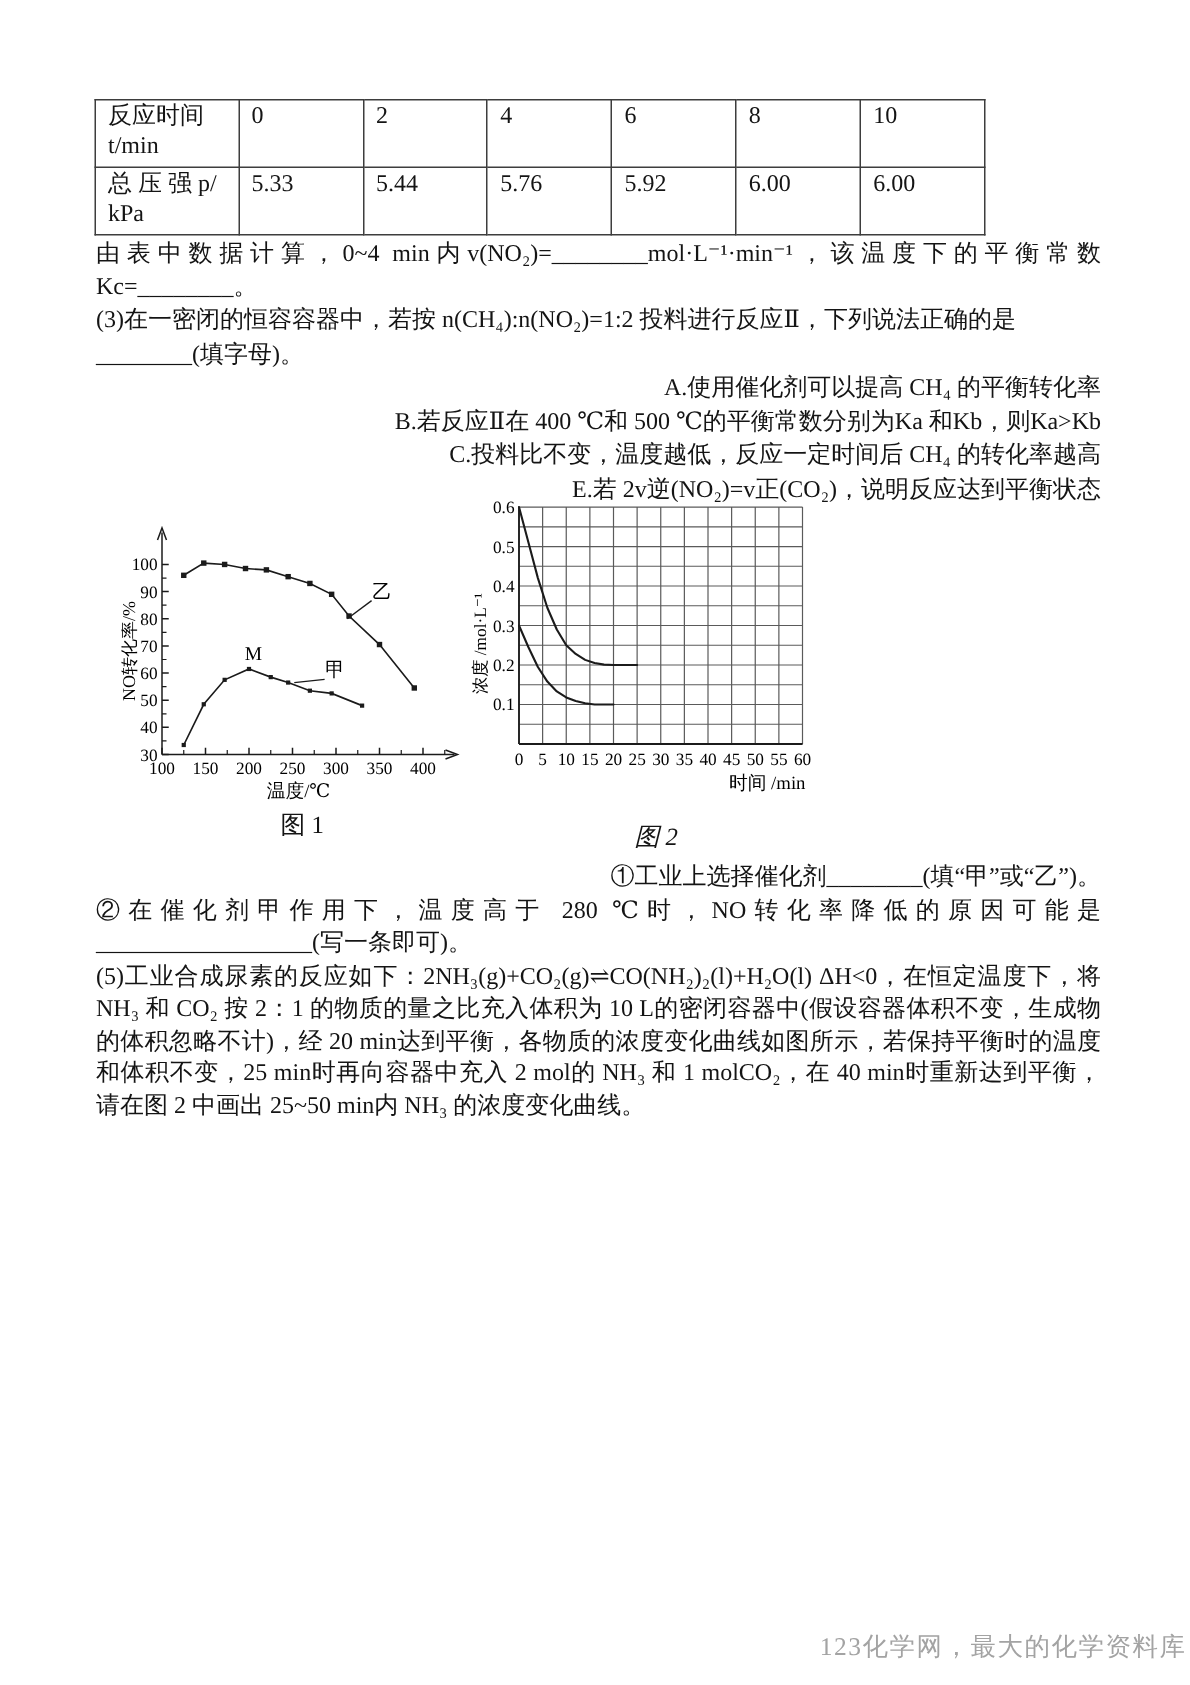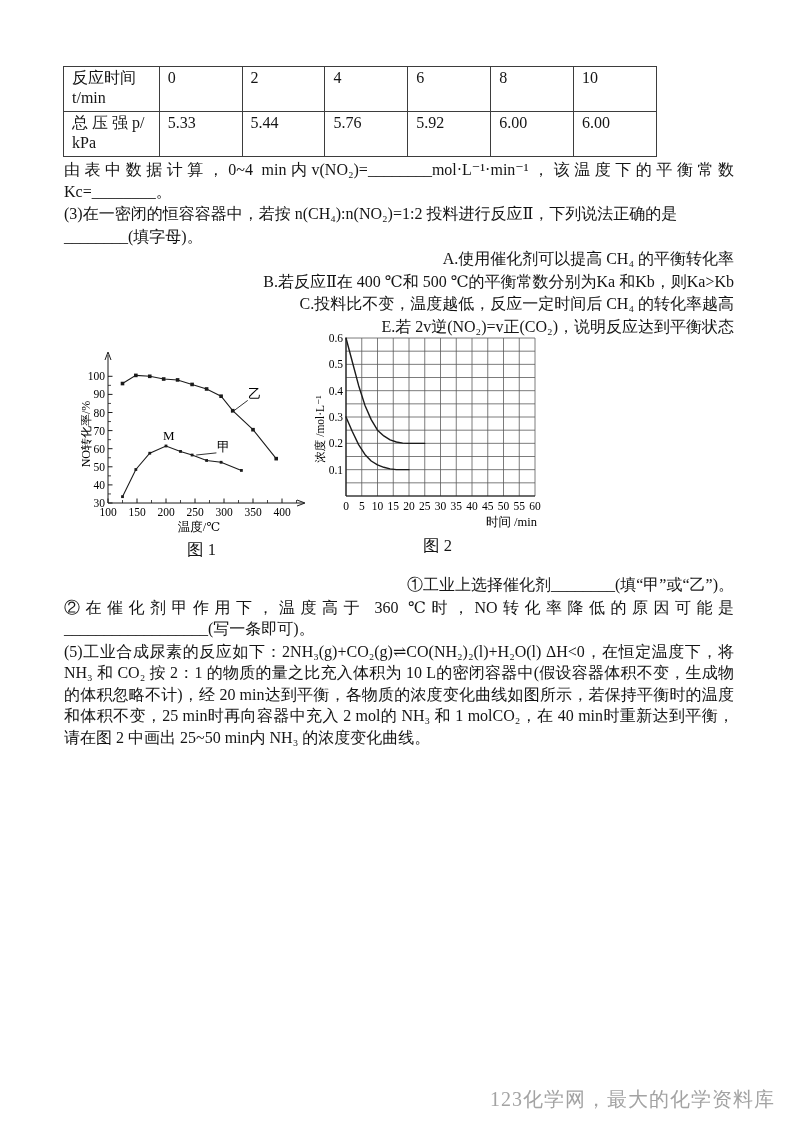--- a/index.html
+++ b/index.html
@@ -36,27 +36,27 @@
   td.hcell .cn{font-style:normal;}
   td.vcell{width:72px;}
   p{margin:1px;}
   .opt{text-align:right;}
   .figures{position:relative;height:234px;margin:2px 0 0 0;}
   .figures svg{position:absolute;}
   #fig1{left:18px;top:0px;}
   #fig2{left:250px;top:-10px;}
   .caption{position:absolute;font-size:16.5px;}
   #cap1{left:124px;top:200px;}
-  #cap2{left:360px;top:196px;}
+  #cap2{left:360px;top:208px;font-style:italic;}
   .footer{
     position:absolute;
-    top:1086px;left:0;width:775px;
+    top:1086px;left:16px;width:775px;
     text-align:right;
     color:#a3a3a3;
-    font-size:20px;
+    font-size:17px;
     letter-spacing:1px;
   }
 </style>
 </head>
 <body>
 
 <div class="content">
 
   <table class="data">
     <tbody>
@@ -222,18 +222,18 @@
         <text x="224" y="197" text-anchor="end" font-size="12.5">时间 /min</text>
         <text x="11" y="100" text-anchor="middle" font-size="11.5" transform="rotate(-90 11 100)">浓度 /mol·L⁻¹</text>
         <polyline points="33,9.02000000000001 39.3,32.716999999999985 45.6,56.414 51.9,76.1615 58.2,90.643 64.5,101.175 70.8,106.9676 77.1,110.9171 83.4,113.0235 89.69999999999999,114.07669999999999 96,114.34 111.75,114.34" fill="none" stroke="#1b1b1b" stroke-width="1.4" stroke-linejoin="round" stroke-linecap="round"></polyline>
         <polyline points="33,88.01 39.3,102.4915 45.6,115.6565 51.9,125.39859999999999 58.2,131.9811 64.5,135.9306 70.8,138.3003 77.1,139.8801 83.4,140.67 96,140.67" fill="none" stroke="#1b1b1b" stroke-width="1.4" stroke-linejoin="round" stroke-linecap="round"></polyline>
       </svg>
     <div class="caption" id="cap1">图 1</div>
     <div class="caption" id="cap2">图 2</div>
   </div>
 
   <p class="opt">①工业上选择催化剂________(填“甲”或“乙”)。</p>
-  <p>②在催化剂甲作用下，温度高于 360 ℃时，NO转化率降低的原因可能是__________________(写一条即可)。</p>
+  <p>②在催化剂甲作用下，温度高于 280 ℃时，NO转化率降低的原因可能是__________________(写一条即可)。</p>
   <p>(5)工业合成尿素的反应如下：2NH₃(g)+CO₂(g)⇌CO(NH₂)₂(l)+H₂O(l) ΔH&lt;0，在恒定温度下，将NH₃ 和 CO₂ 按 2：1 的物质的量之比充入体积为 10 L的密闭容器中(假设容器体积不变，生成物的体积忽略不计)，经 20 min达到平衡，各物质的浓度变化曲线如图所示，若保持平衡时的温度和体积不变，25 min时再向容器中充入 2 mol的 NH₃ 和 1 molCO₂，在 40 min时重新达到平衡，请在图 2 中画出 25~50 min内 NH₃ 的浓度变化曲线。</p>
 
 </div>
 
 <div class="footer">123化学网，最大的化学资料库</div>
 
 </body></html>

